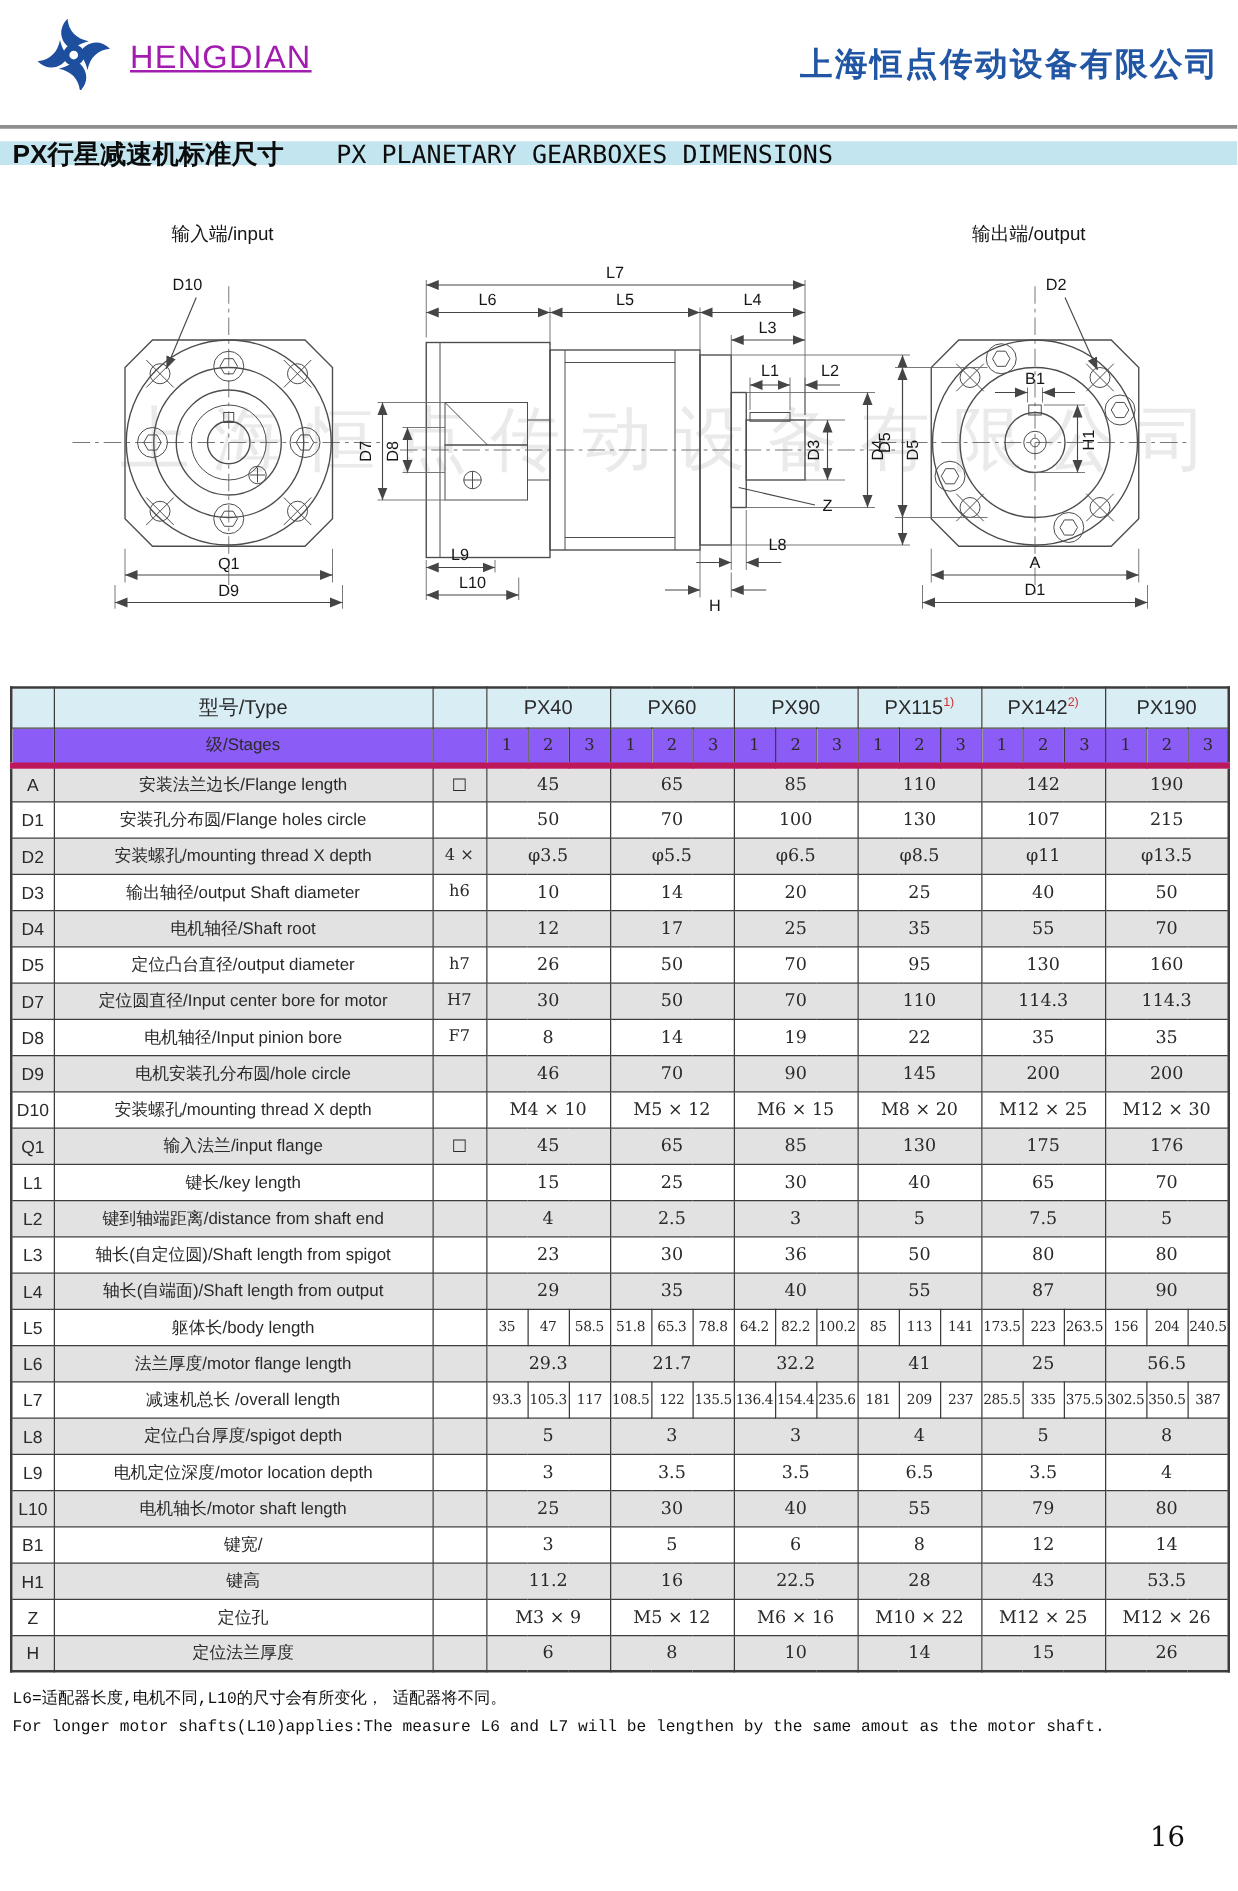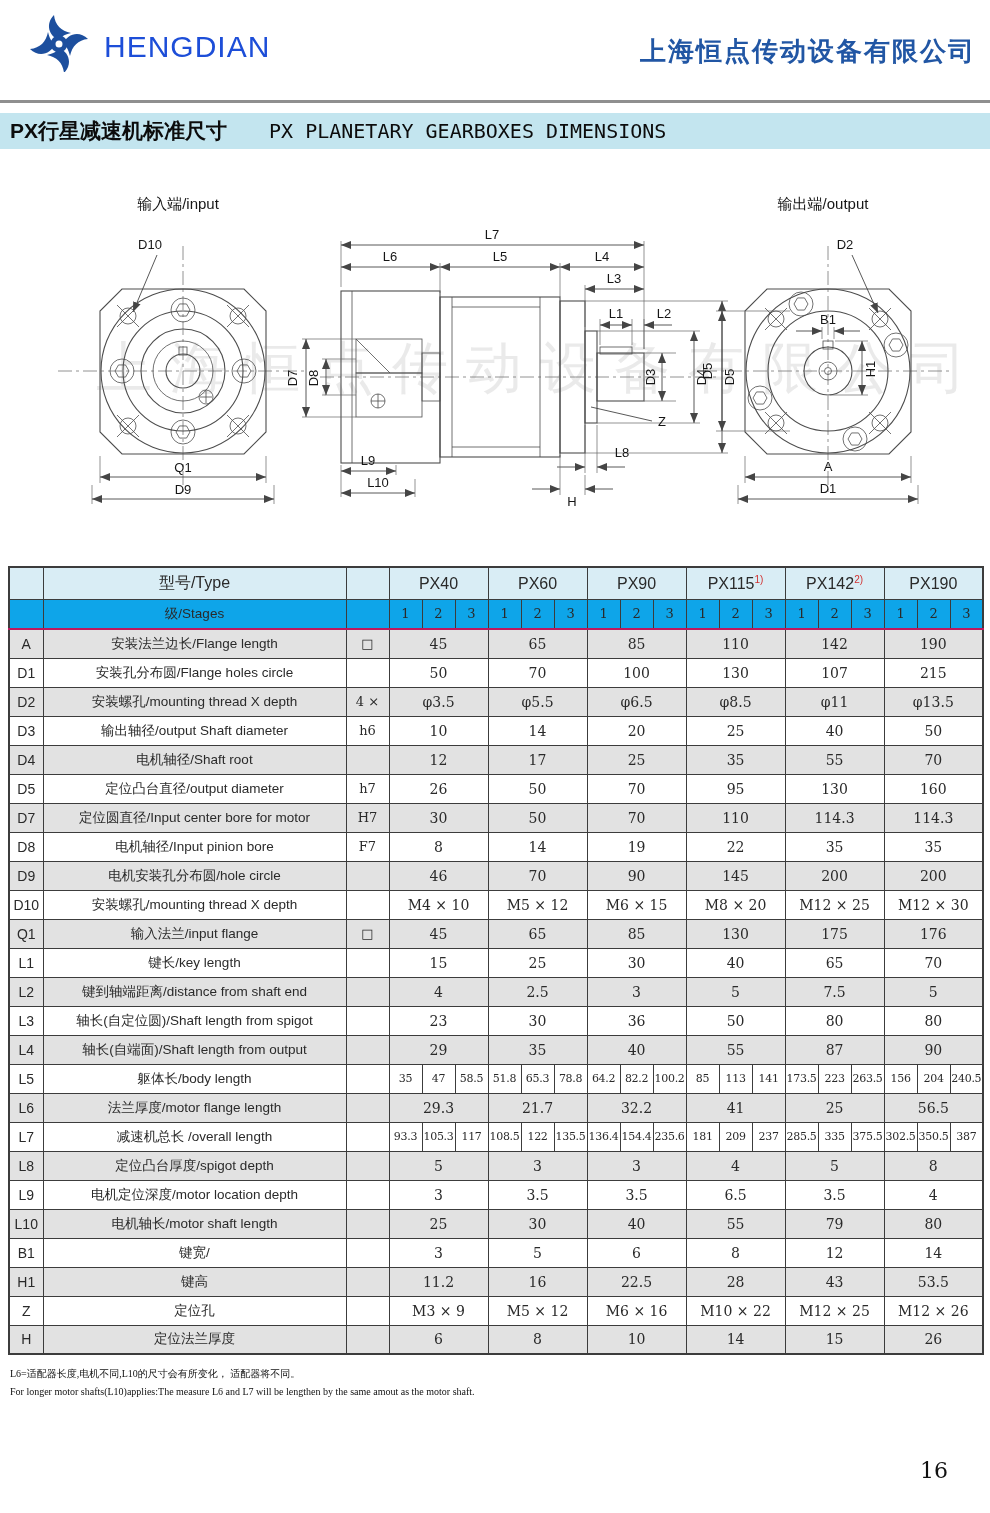--- a/index.html
+++ b/index.html
@@ -1,59 +1,59 @@
 <!DOCTYPE html>
 <html><head>
 <meta charset="utf-8">
 <style>
   html,body{margin:0;padding:0;background:#fff;}
   body{width:990px;height:1513px;position:relative;font-family:"Liberation Sans",sans-serif;color:#1a1a1a;}
 
   
   .hd{position:relative;height:100px;border-bottom:3px solid #8f8f8f;background:#fff;}
   .hd .logo{position:absolute;left:30px;top:14px;}
-  .hd .brand{position:absolute;left:104px;top:30px;font-size:30px;letter-spacing:1px;color:#1d4ed8;font-weight:500;}
+  .hd .brand{position:absolute;left:104px;top:30px;font-size:26px;letter-spacing:1px;color:#a21caf;font-weight:500;text-decoration:underline;}
   .hd .company{position:absolute;right:14px;top:34px;font-size:26px;font-weight:700;color:#2156a4;letter-spacing:2px;}
 
   
-  .tbar{margin-top:10px;height:36px;background:#c3e5ef;display:flex;align-items:center;}
+  .tbar{margin-top:10px;height:19px;background:#c3e5ef;display:flex;align-items:center;}
   .tbar .zh{font-size:21px;font-weight:600;margin-left:10px;color:#0c0c0c;}
   .tbar .en{font-size:20px;margin-left:42px;font-family:"DejaVu Sans Mono",monospace;color:#0c0c0c;}
 
   
   .draw{position:relative;width:990px;height:410px;}
   .oln{fill:none;stroke:#4d4d4d;stroke-width:1.1;}
   .oln2{fill:none;stroke:#4d4d4d;stroke-width:0.8;}
   .cl{fill:none;stroke:#777;stroke-width:0.8;stroke-dasharray:14 4 3 4;}
   .dim{fill:none;stroke:#454545;stroke-width:0.9;}
   .ext{fill:none;stroke:#666;stroke-width:0.7;}
   text.dlabel{font:13px "Liberation Sans",sans-serif;fill:#161616;text-anchor:middle;}
   text.vtitle{font:15px "Liberation Sans",sans-serif;fill:#161616;text-anchor:middle;}
   text.wm{font:56px "Liberation Sans",sans-serif;fill:#9a9a9a;opacity:.2;letter-spacing:18px;text-anchor:middle;}
 
   
   table.dims{border-collapse:collapse;table-layout:fixed;width:974px;margin:7px 0 0 8px;border:2px solid #3c3c3c;}
   table.dims td{border:1px solid #3c3c3c;text-align:center;vertical-align:middle;padding:0;overflow:hidden;color:#2a2a2a;}
-  table.dims thead{border-bottom:2px solid #be185d;}
+  table.dims thead{border-bottom:5px solid #be185d;}
   table.dims thead tr:first-child{height:32px;background:#d9edf5;}
   table.dims thead tr:first-child td{font-size:16px;}
-  .stages-row{height:30px;background:#0ea5e9;padding-left:28px;}
+  .stages-row{height:30px;background:#8b5cf6;padding-left:28px;}
   .stage-num{font-family:"DejaVu Serif",serif;font-size:13px;}
   tbody tr{height:29px;background:#fff;}
   tbody tr.shade{background:#e2e2e2;}
   td.desc{text-align:left;padding-left:6px;font-size:13.5px;}
   .type-title,.stage-title{font-size:15px;text-align:center !important;padding-left:0 !important;}
   td.code{font-size:14px;}
   td.sym{font-size:13px;font-family:"DejaVu Serif",serif;}
   td.val{font-family:"DejaVu Serif",serif;font-size:14px;}
   td.stage-val{font-size:11px;letter-spacing:-0.3px;}
   sup.sup-red{color:#d23130;font-size:10px;}
 
   
-  .notes{margin:10px 0 0 10px;font-family:Liberation Serif, serif;font-size:10px;line-height:1.75;color:#101010;}
+  .notes{margin:10px 0 0 10px;font-family:Liberation Mono, monospace;font-size:13px;line-height:1.75;color:#101010;}
   .notes .red{color:#d23130;}
   .pageno{position:absolute;right:42px;top:1458px;font-family:"DejaVu Serif",serif;font-size:22px;color:#101010;}
 </style>
 </head>
 <body>
 
 <div class="hd">
   <svg class="logo" width="58" height="58" viewBox="0 0 58 58">
     <g transform="translate(29,30)" fill="#1d4f9e">
       <g>

